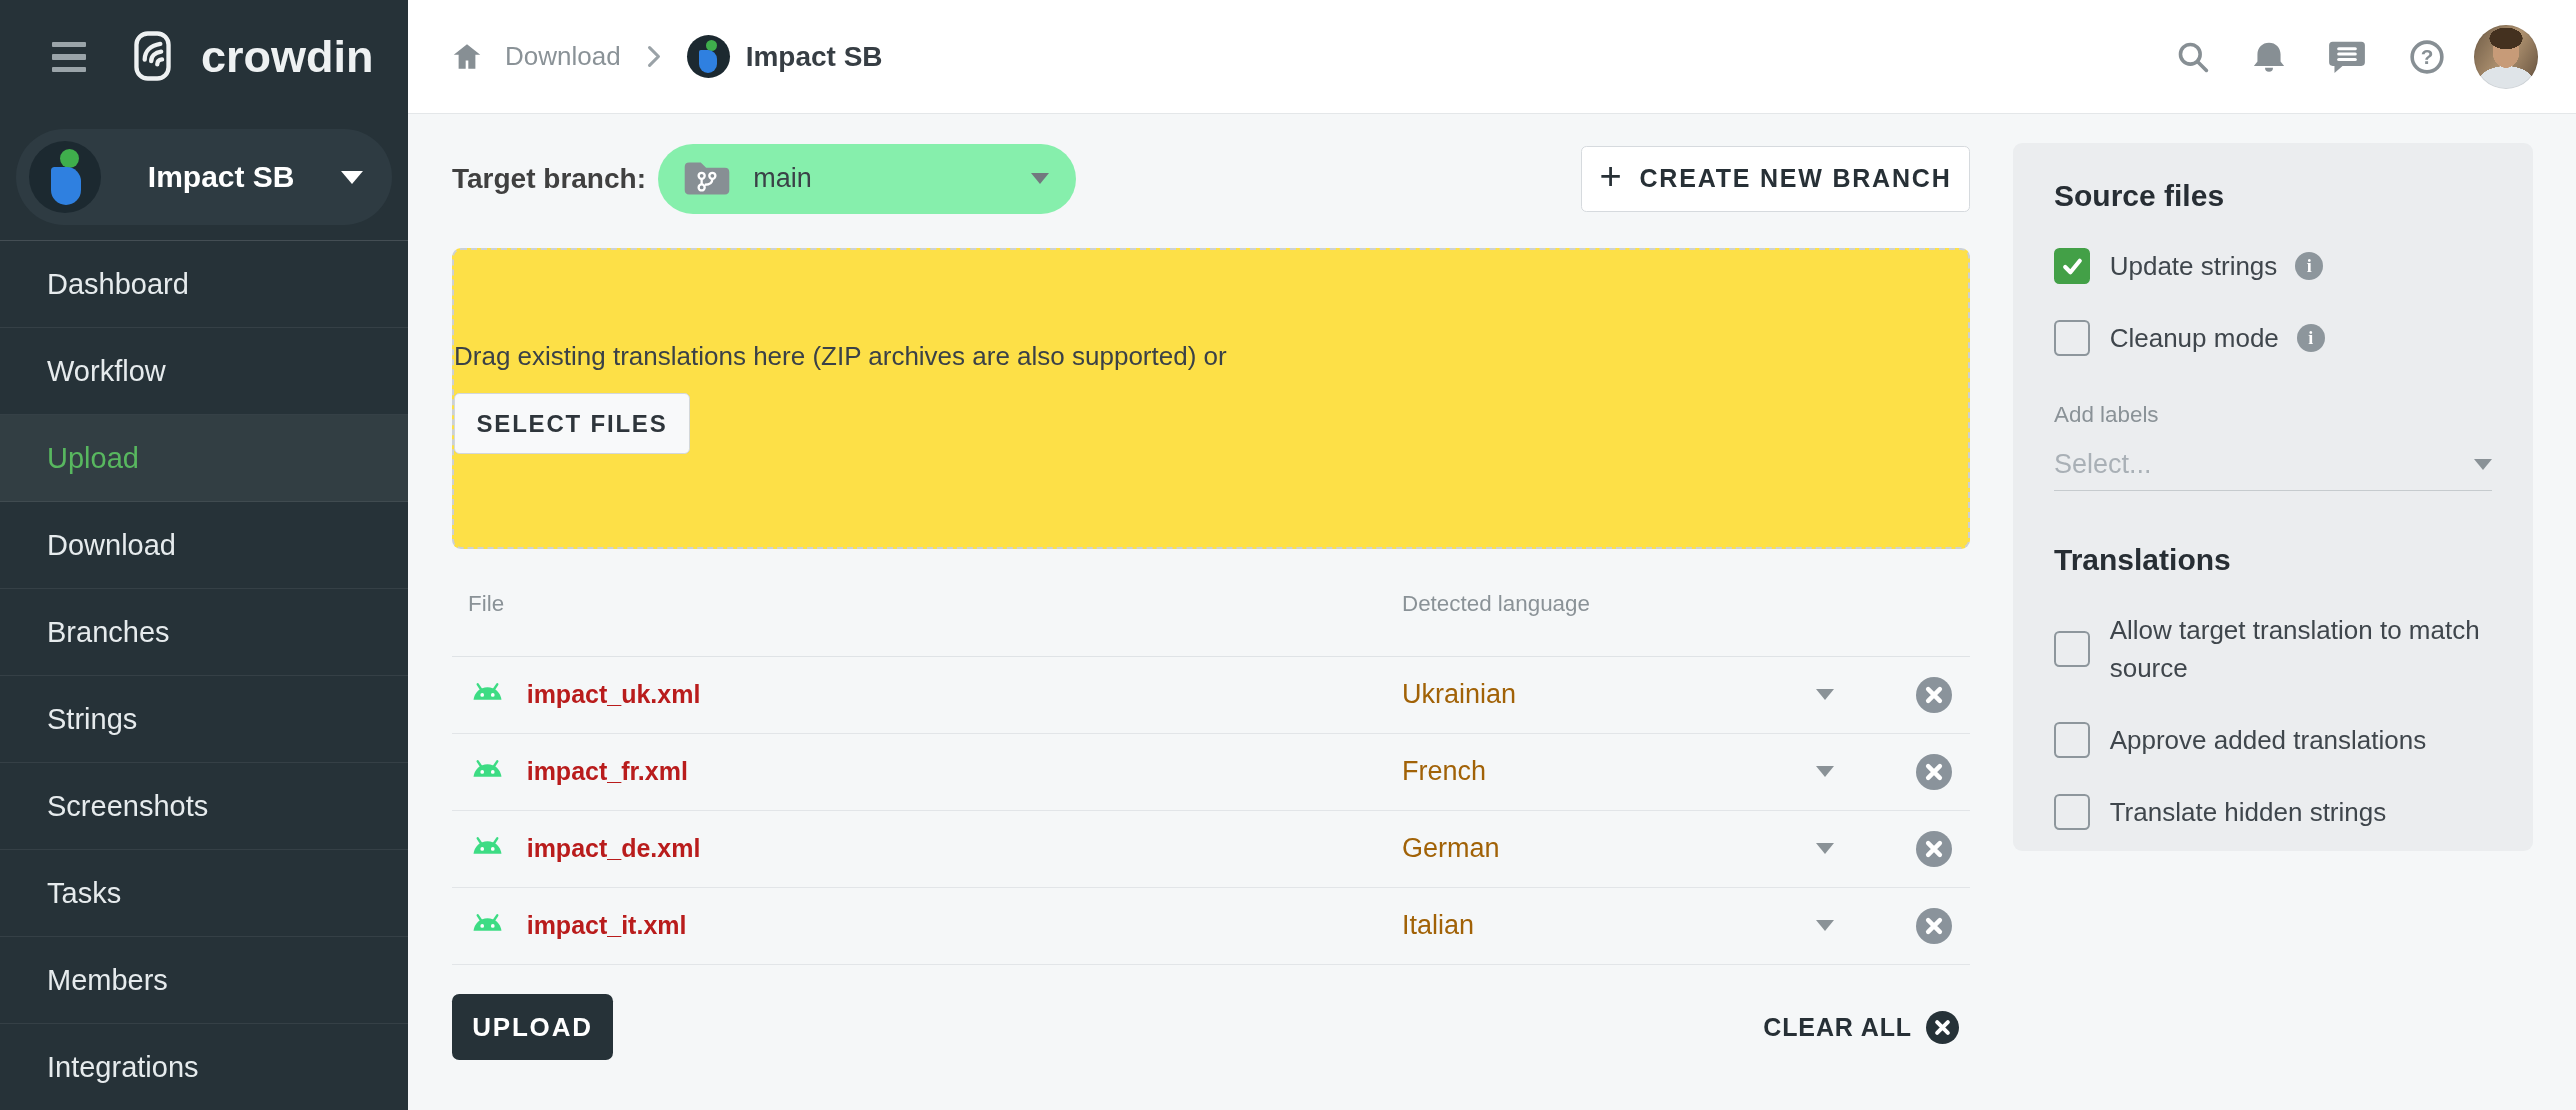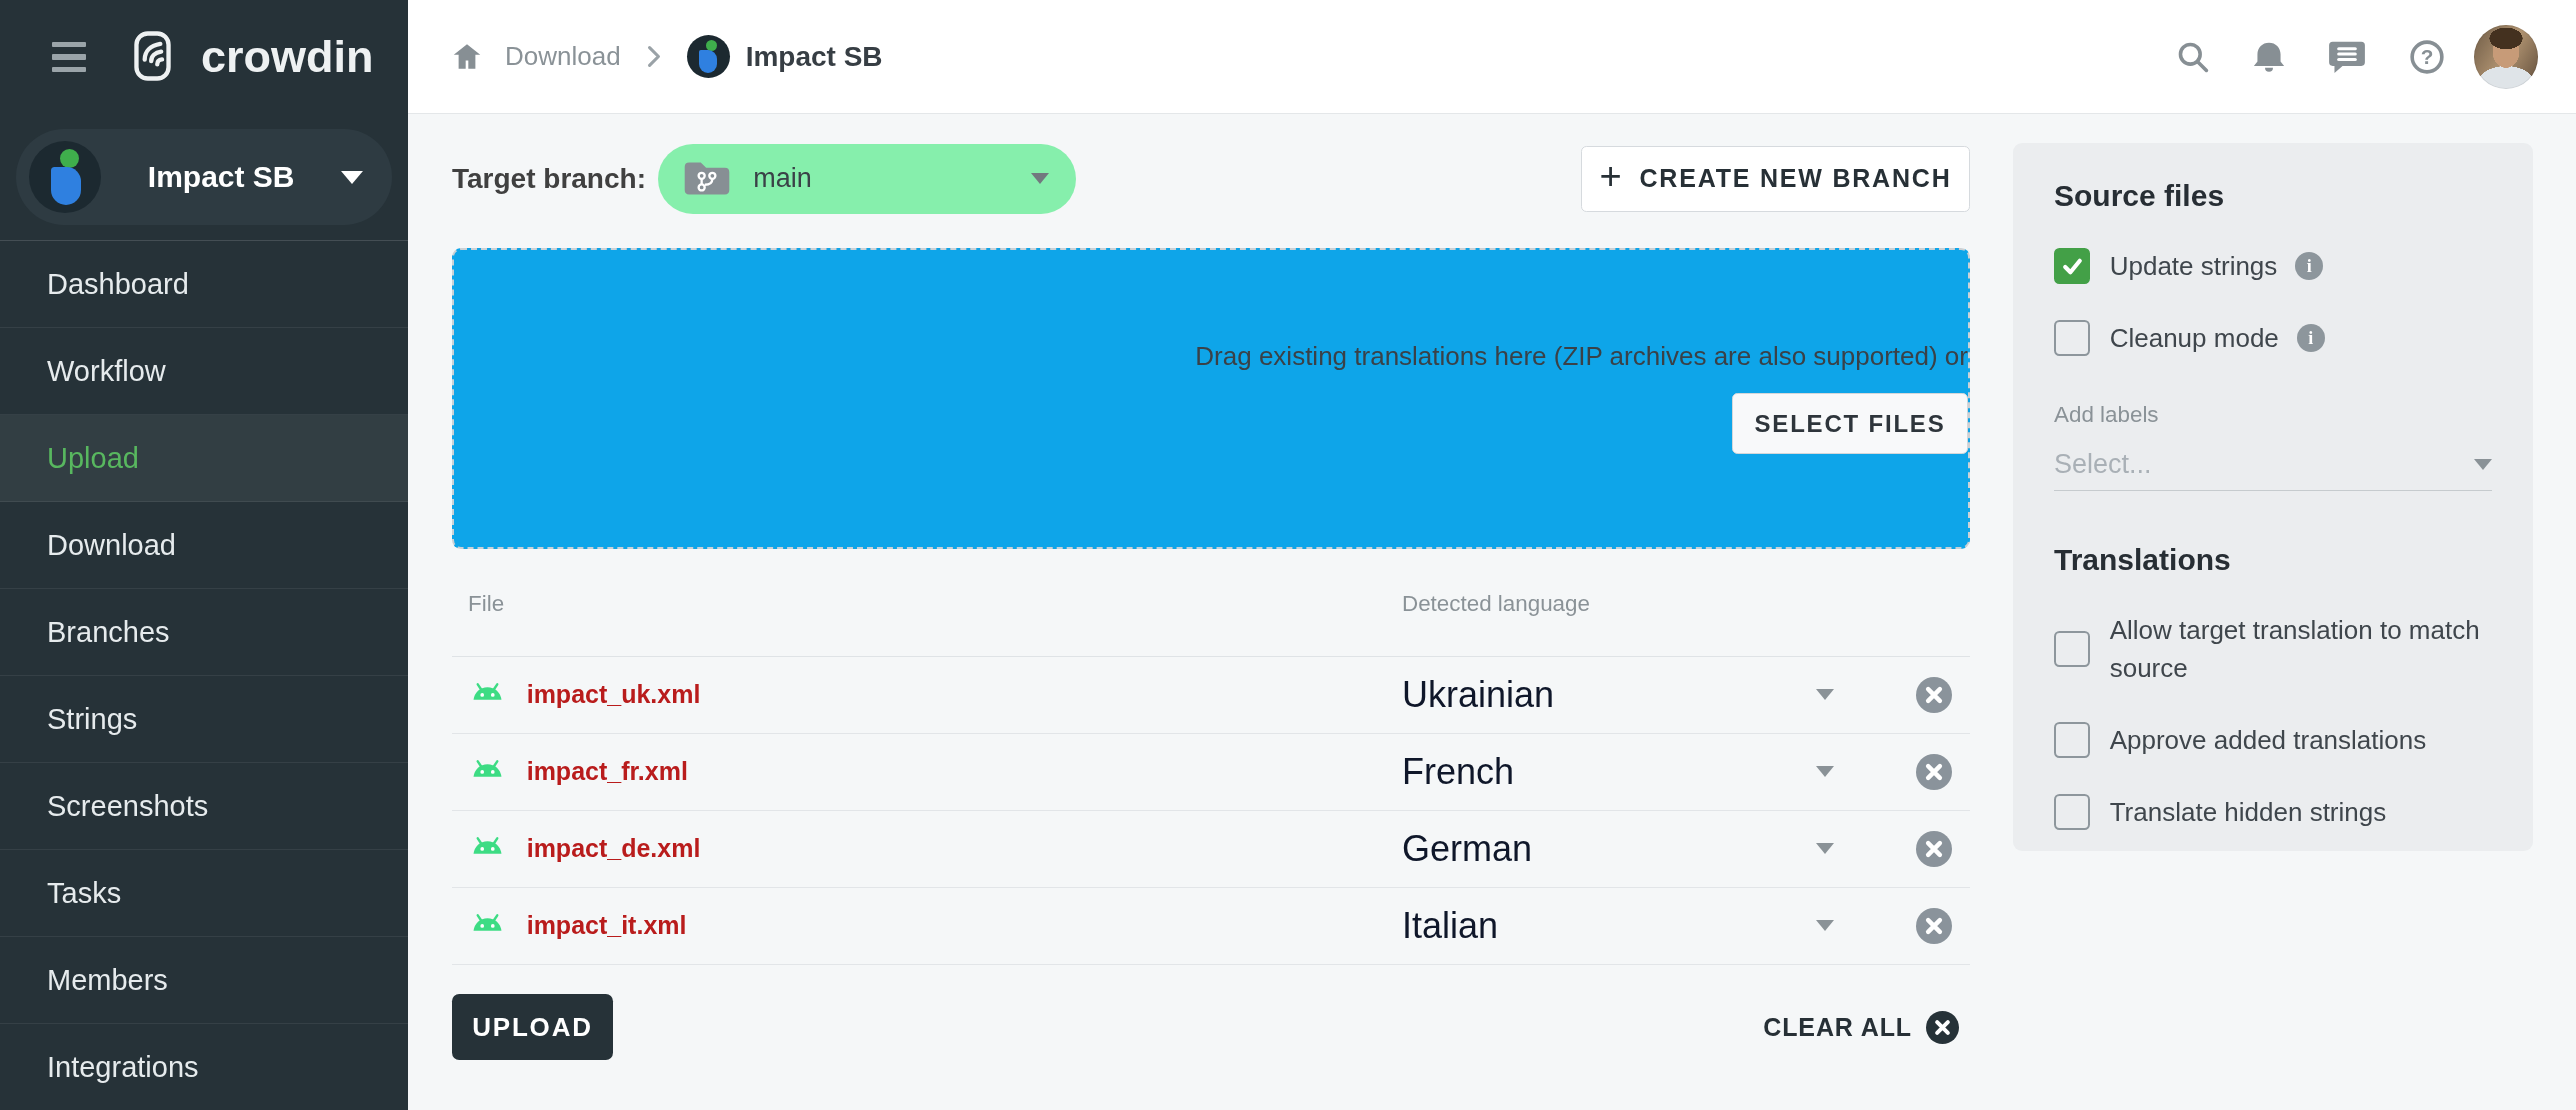--- a/index.html
+++ b/index.html
@@ -61,39 +61,39 @@
   .branch-select { margin-left:12.5px; width:418px; height:70px; background:#86efac; border-radius:35px;
     display:flex; align-items:center; padding:0 27px 0 23px; cursor:pointer; }
   .branch-name { margin-left:19.7px; font-size:27px; color:#3a4147; }
   .select-caret { margin-left:auto; width:0; height:0; border-left:9.8px solid transparent;
     border-right:9.8px solid transparent; border-top:11.6px solid #72797f; }
   .create-branch-btn { margin-left:auto; width:389px; height:66px; background:#ffffff;
     border:1.8px solid #d6dade; border-radius:5.4px; display:flex; align-items:center; justify-content:center;
     font-size:25px; font-weight:700; letter-spacing:1.8px; color:#273036; cursor:pointer; }
   .plus-glyph { font-size:38px; font-weight:400; margin-right:16px; margin-top:-4.5px; }
 
-  .dropzone { margin-top:34px; height:301px; background:#0ea5e9; border:2.7px dashed #ccd1d5;
-    border-radius:9px; display:flex; flex-direction:column; align-items:flex-end; padding-top:91px; }
+  .dropzone { margin-top:34px; height:301px; background:#fde047; border:2.7px dashed #ccd1d5;
+    border-radius:9px; display:flex; flex-direction:column; align-items:flex-start; padding-top:91px; }
   .dropzone-text { font-size:26px; color:#3a4147; }
   .select-files-btn { margin-top:21.5px; width:236px; height:61px; background:#f8f9fa; border:1.8px solid #d3d7da;
     border-radius:5.4px; display:flex; align-items:center; justify-content:center;
     font-size:24px; font-weight:700; letter-spacing:1.8px; color:#2e353b; cursor:pointer; }
 
   .file-table { margin-top:42px; }
   .t-head { height:66px; display:flex; border-bottom:0.9px solid #dfe3e6;
     font-size:22.4px; color:#8a9297; }
   .th-file { flex:0 0 950px; padding-left:16px; }
   .th-lang { flex:1; }
   .t-row { height:77px; display:flex; align-items:center; border-bottom:0.9px solid #e2e5e8; }
   .cell-file { flex:0 0 950px; display:flex; align-items:center; padding-left:16px;
     font-size:25px; font-weight:700; color:#b91c1c; }
   .android-icon { margin-right:19.7px; display:flex; }
   .android-icon .body { fill:var(--android-green,#3ddc84); }
   .android-icon .ant { stroke:var(--android-green,#3ddc84); }
-  .cell-lang { flex:1; display:flex; align-items:center; font-size:36px; color:#0f172a; cursor:pointer; }
+  .cell-lang { flex:1; display:flex; align-items:center; font-size:27px; color:#a16207; cursor:pointer; }
   .lang-caret { margin-left:auto; margin-right:82px; width:0; height:0; border-left:9.8px solid transparent;
     border-right:9.8px solid transparent; border-top:11.6px solid #8a9297; }
   .remove-btn { margin-right:18px; display:flex; cursor:pointer; }
 
   .actions-row { margin-top:29.5px; height:66px; display:flex; align-items:center; }
   .upload-btn { width:161px; height:66px; background:var(--dark,#263238); border-radius:7.2px;
     display:flex; align-items:center; justify-content:center; color:#ffffff;
     font-size:26px; font-weight:700; letter-spacing:1.8px; cursor:pointer; }
   .clear-all { margin-left:auto; margin-right:10.7px; display:flex; align-items:center; gap:14.3px;
     font-size:25px; font-weight:700; letter-spacing:0.9px; color:#273036; cursor:pointer; }

